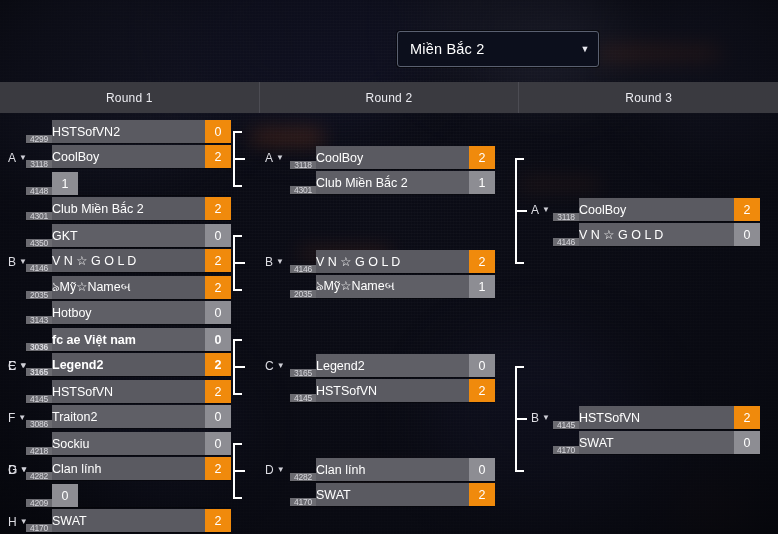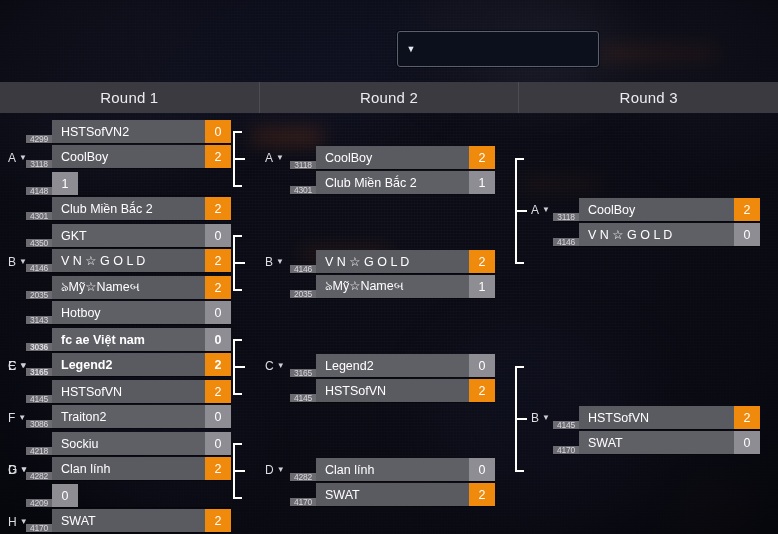--- a/index.html
+++ b/index.html
@@ -24,37 +24,37 @@
   .select-wrap{position:absolute;left:397px;top:31px;width:200px;height:34px;
     background:#0c0f1c;border:1px solid #5a6070;border-radius:3px;
     box-shadow:0 0 0 1px rgba(0,0,0,.5);display:flex;align-items:center;cursor:pointer;}
   .select-wrap .sel-label{color:#fff;font-size:14.5px;padding-left:12px;flex:1;letter-spacing:.2px;}
   .select-wrap .caret{width:26px;text-align:center;color:#e8e8ee;font-size:9px;line-height:1;}
 
   
   .rounds{position:absolute;left:0;top:82px;width:778px;height:31px;z-index:3;
     background:#3a3a40;display:flex;}
   .rounds .rh{flex:1;display:flex;align-items:center;justify-content:center;
-    color:#ececf1;font-size:15px;letter-spacing:.2px;
+    color:#ececf1;font-size:12px;letter-spacing:.2px;
     border-right:1px solid #4c4c53;box-sizing:border-box;}
   .rounds .rh:last-child{border-right:none;}
 
   
   .bracket{position:absolute;left:0;top:113px;width:778px;height:421px;z-index:3;}
 
   .match{position:absolute;width:205px;}
   .match.r3{width:207px;}
   .row{height:23px;display:flex;align-items:stretch;margin-bottom:2px;
     box-shadow:0 1px 0 rgba(0,0,0,.35);}
   .row:last-child{margin-bottom:0;}
   .seed{width:26px;background:#6b6b71;color:#d8d8dd;font-size:8.5px;
     display:flex;align-items:center;justify-content:center;letter-spacing:-.2px;
     flex:none;margin-top:15px;}
   .nm{flex:1;background:#5f5f66;color:#fff;font-size:12.5px;
-    display:flex;align-items:center;padding-left:9px;overflow:hidden;
+    display:flex;align-items:center;overflow:hidden;
     white-space:nowrap;text-overflow:ellipsis;}
   .sc{width:26px;flex:none;display:flex;align-items:center;justify-content:center;
     font-size:12.5px;color:#fff;background:#8d8d93;}
   .row.win .sc{background:#f08a0c;color:#fff;}
   .row.win .nm{background:#5a5a61;}
   .row.win .seed{background:#6b6b71;}
 
   
   .gtag{position:absolute;display:flex;align-items:center;gap:3px;
     color:#dcdce2;font-size:12px;}
@@ -81,20 +81,21 @@
   <div class="blob" style="left:690px;top:500px;width:60px;height:30px;background:#8d3a12;opacity:.45;"></div>
   <div class="blob" style="left:60px;top:360px;width:180px;height:150px;background:#15162a;"></div>
   <div class="blob" style="left:430px;top:330px;width:220px;height:180px;background:#131427;"></div>
   <div class="streak" style="left:520px;top:180px;width:80px;height:8px;background:#a04a18;opacity:.25;"></div>
   <div class="grid"></div>
   <div class="vig"></div>
 </div>
 
 <div class="topbar">
   <div class="select-wrap">
+    <span class="sel-label">Miền Bắc 2</span>
     <span class="caret">▼</span>
   </div>
 </div>
 
 <div class="rounds">
   <div class="rh">Round 1</div>
   <div class="rh">Round 2</div>
   <div class="rh">Round 3</div>
 </div>
 

